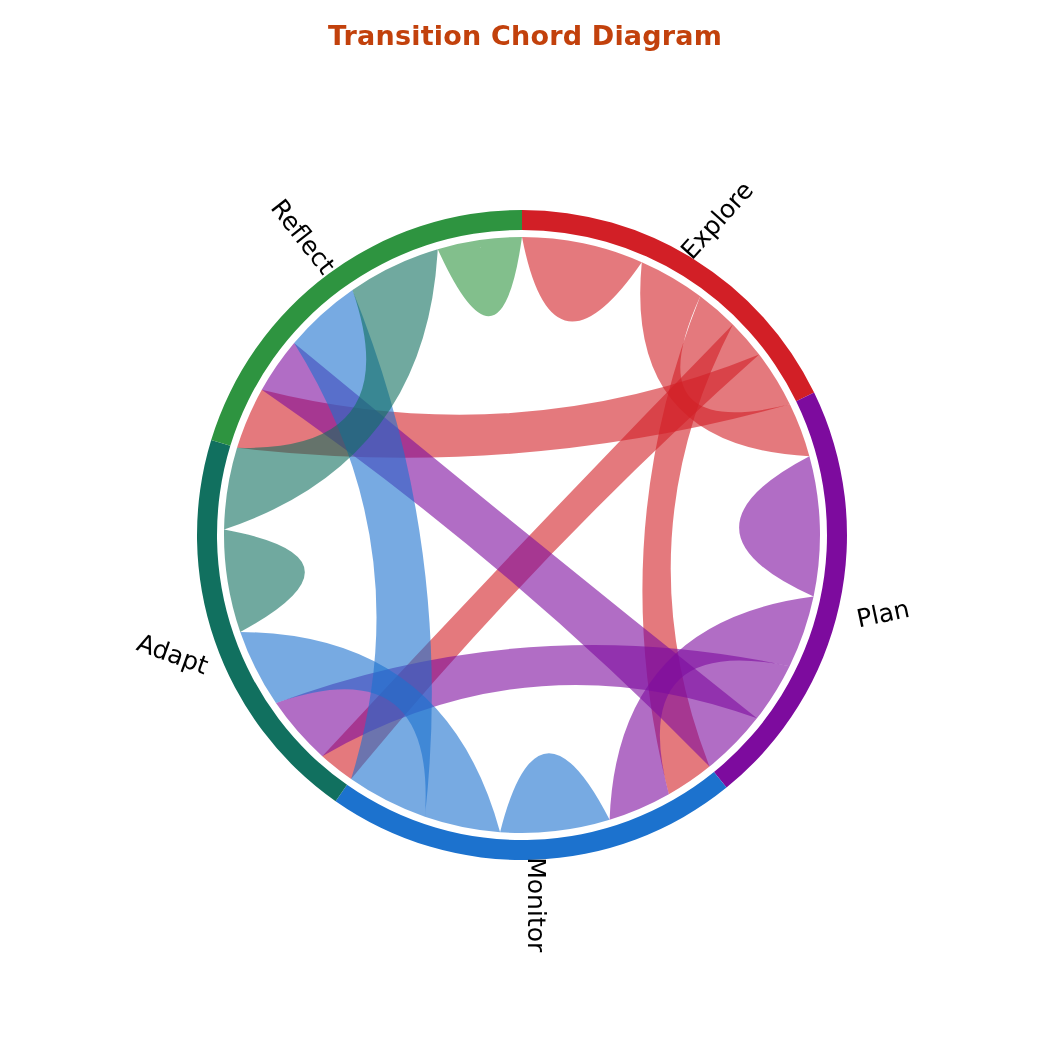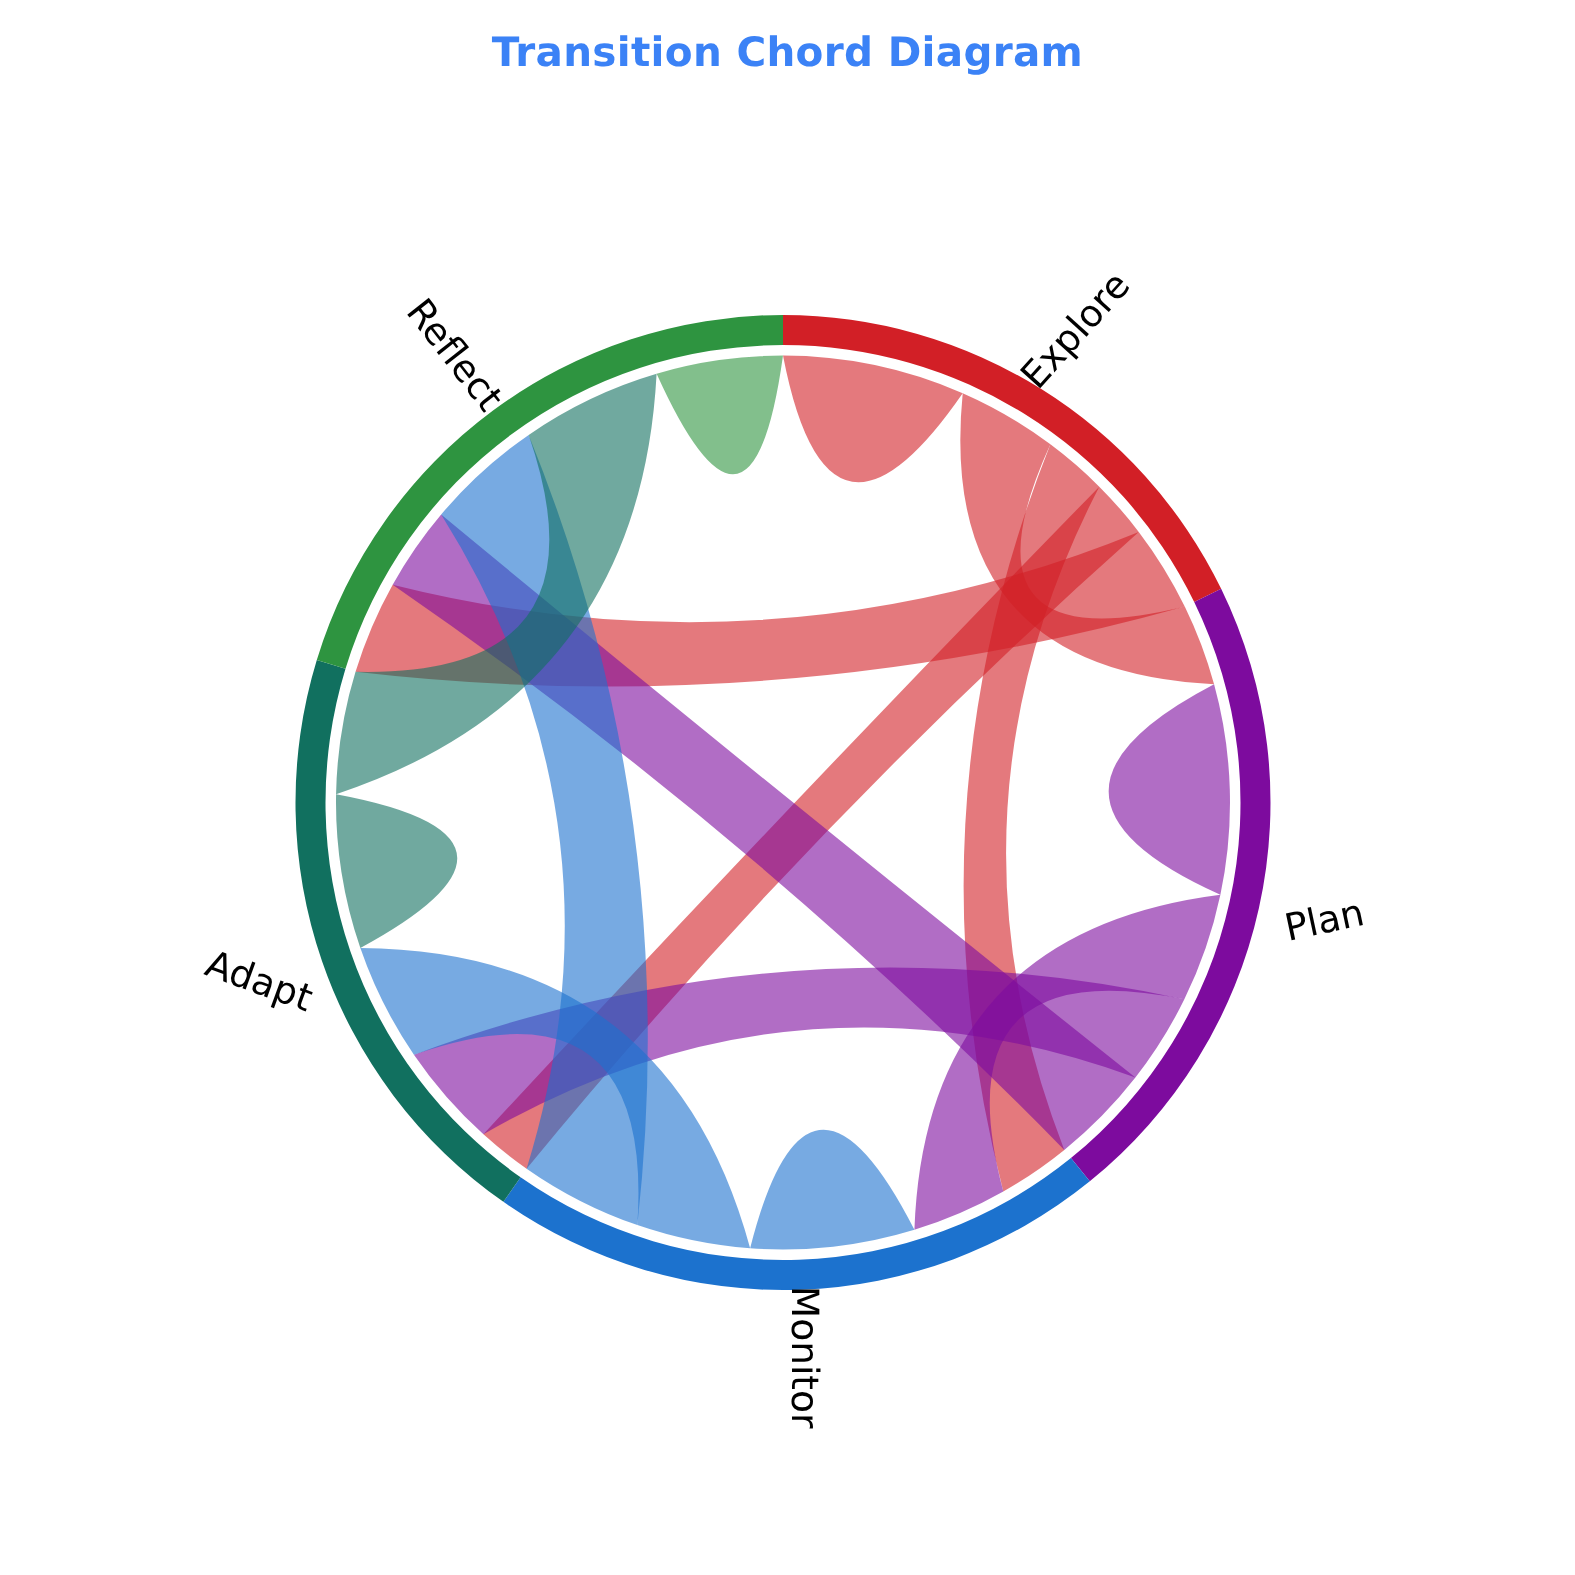--- a/index.html
+++ b/index.html
@@ -10,21 +10,21 @@
     overflow:hidden;
     position:relative;
   }
   #title{
     position:absolute;
     left:0;right:0;top:20px;
     text-align:center;
     font-family:"DejaVu Sans","Liberation Sans",sans-serif;
     font-weight:bold;
     font-size:27px;
-    color:#3b82f6;
+    color:#c2410c;
     letter-spacing:0.2px;
   }
   #stage{position:absolute;left:0;top:0;width:1050px;height:1050px;}
   svg{display:block;}
   .sector-label{
     font-family:"DejaVu Sans","Liberation Sans",sans-serif;
     font-size:25px;
     fill:#000000;
   }
 </style>

